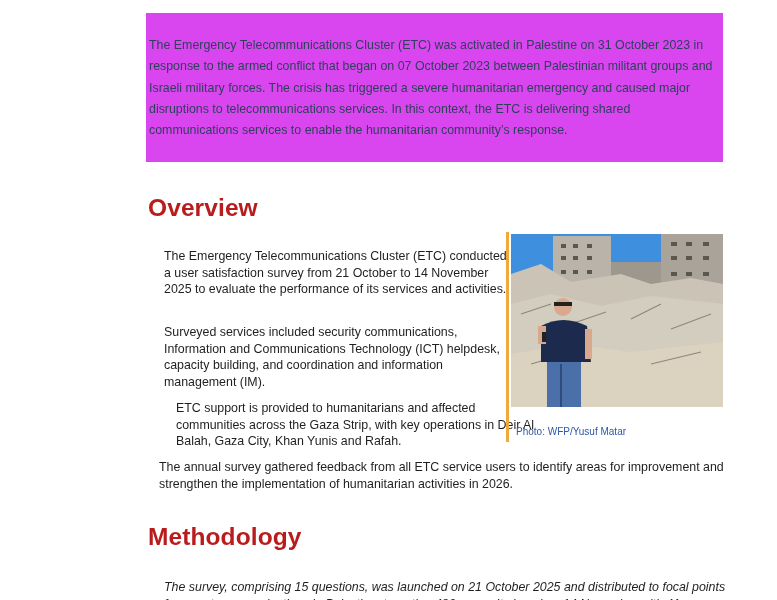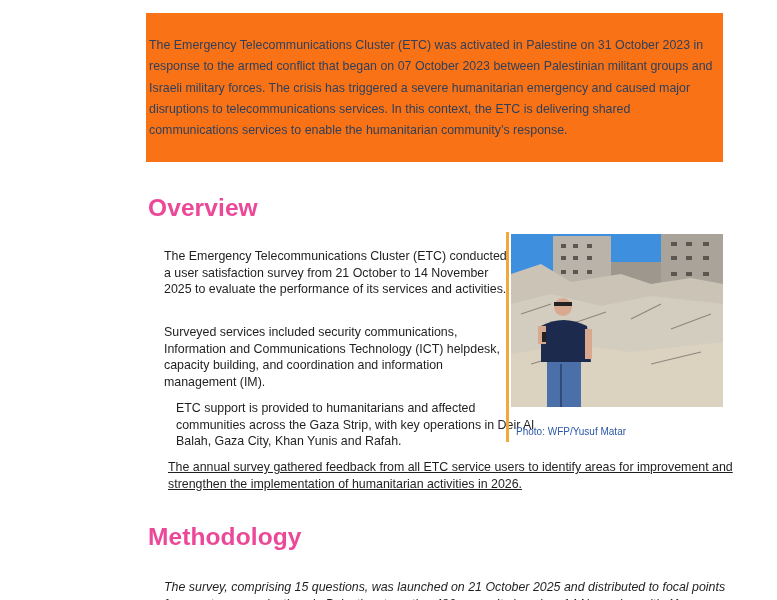--- a/index.html
+++ b/index.html
@@ -5,40 +5,40 @@
   html, body { margin: 0; padding: 0; }
   body {
     width: 777px; height: 600px; overflow: hidden;
     background: #ffffff;
     font-family: "Liberation Sans", "DejaVu Sans", sans-serif;
     color: #1f1f1f;
     position: relative;
   }
   .callout {
     position: absolute; left: 146px; top: 13px; width: 577px; height: 149px;
-    background: #f97316;
+    background: #d946ef;
     box-sizing: border-box;
     padding: 22px 4px 0 3px;
   }
   .callout p {
     margin: 0; font-size: 12.4px; line-height: 21.3px; color: #2f3f5c;
   }
   h2 {
     position: absolute; margin: 0; font-weight: bold;
-    color: #ec4899; font-size: 24.5px; letter-spacing: 0.1px;
+    color: #b91c1c; font-size: 24.5px; letter-spacing: 0.1px;
   }
   .h-overview { left: 148px; top: 194px; }
   .h-method { left: 148px; top: 523px; }
   .para {
     position: absolute; margin: 16px; font-size: 12.4px; line-height: 16.5px; color: #1f1f1f;
   }
   .p1 { left: 148px; top: 232px; width: 352px; }
   .p2 { left: 148px; top: 308px; width: 352px; }
   .p3 { left: 160px; top: 384px; width: 360px; }
-  .p4 { left: 152px; top: 443px; width: 580px; text-decoration: underline; }
+  .p4 { left: 143px; top: 443px; width: 580px; }
   .p5 { left: 148px; top: 563px; width: 580px; font-style: italic; }
   .figure {
     position: absolute; left: 506px; top: 232px; width: 217px; height: 210px;
     border-left: 3px solid #f2a93b;
     box-sizing: border-box;
   }
   .photo {
     position: absolute; left: 2px; top: 2px; width: 212px; height: 173px;
     overflow: hidden;
     background: linear-gradient(#3d8ee0 0%, #5aa4ea 22%, #cfcac0 38%, #c9c2b4 100%);

